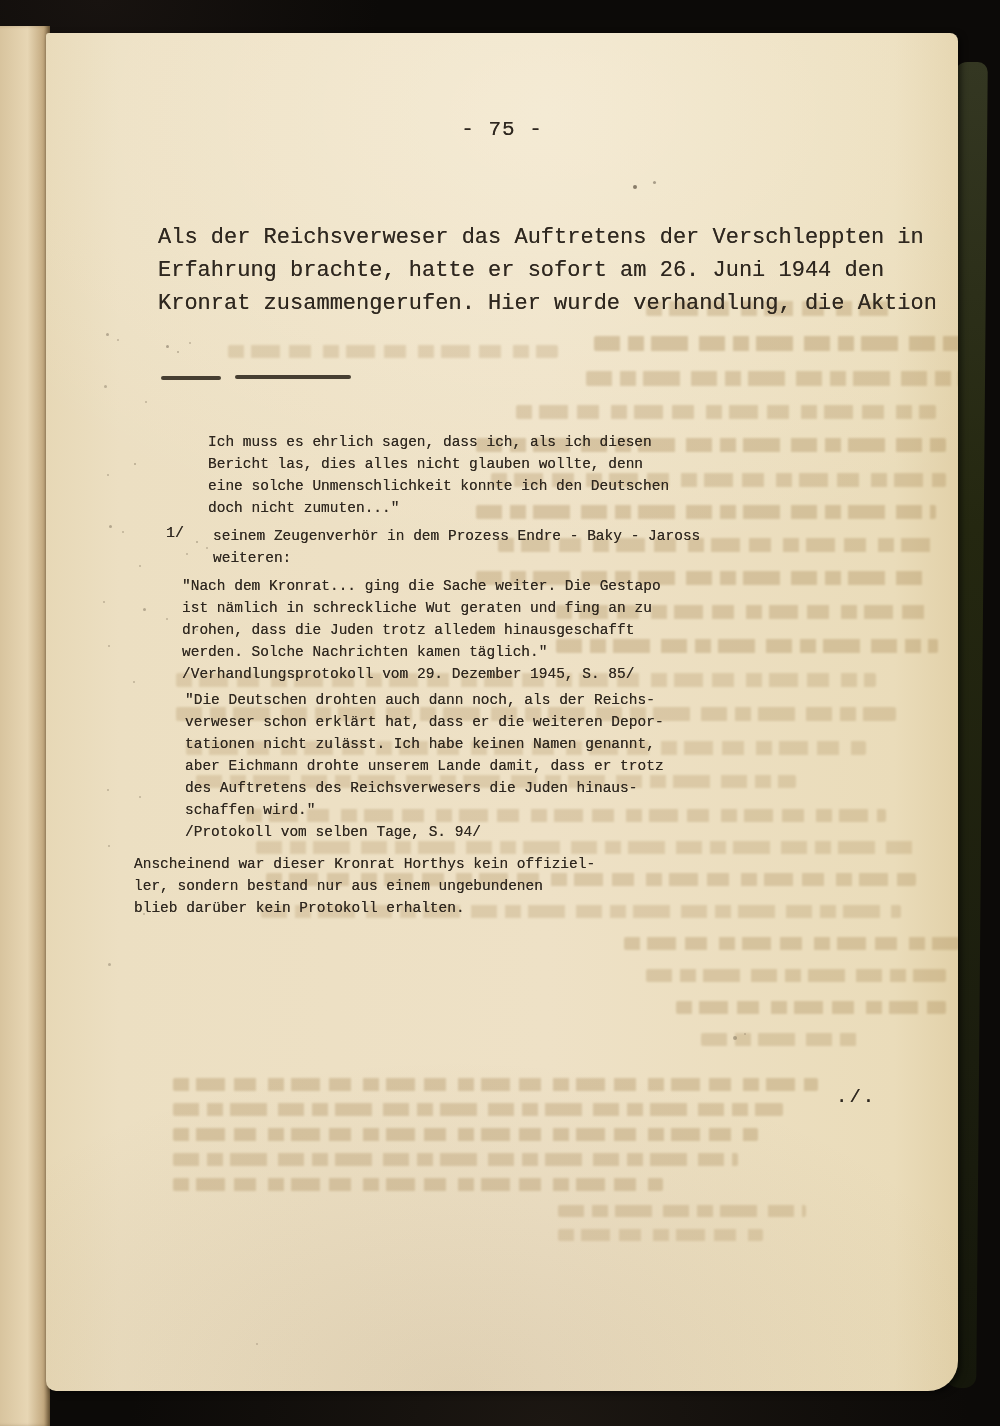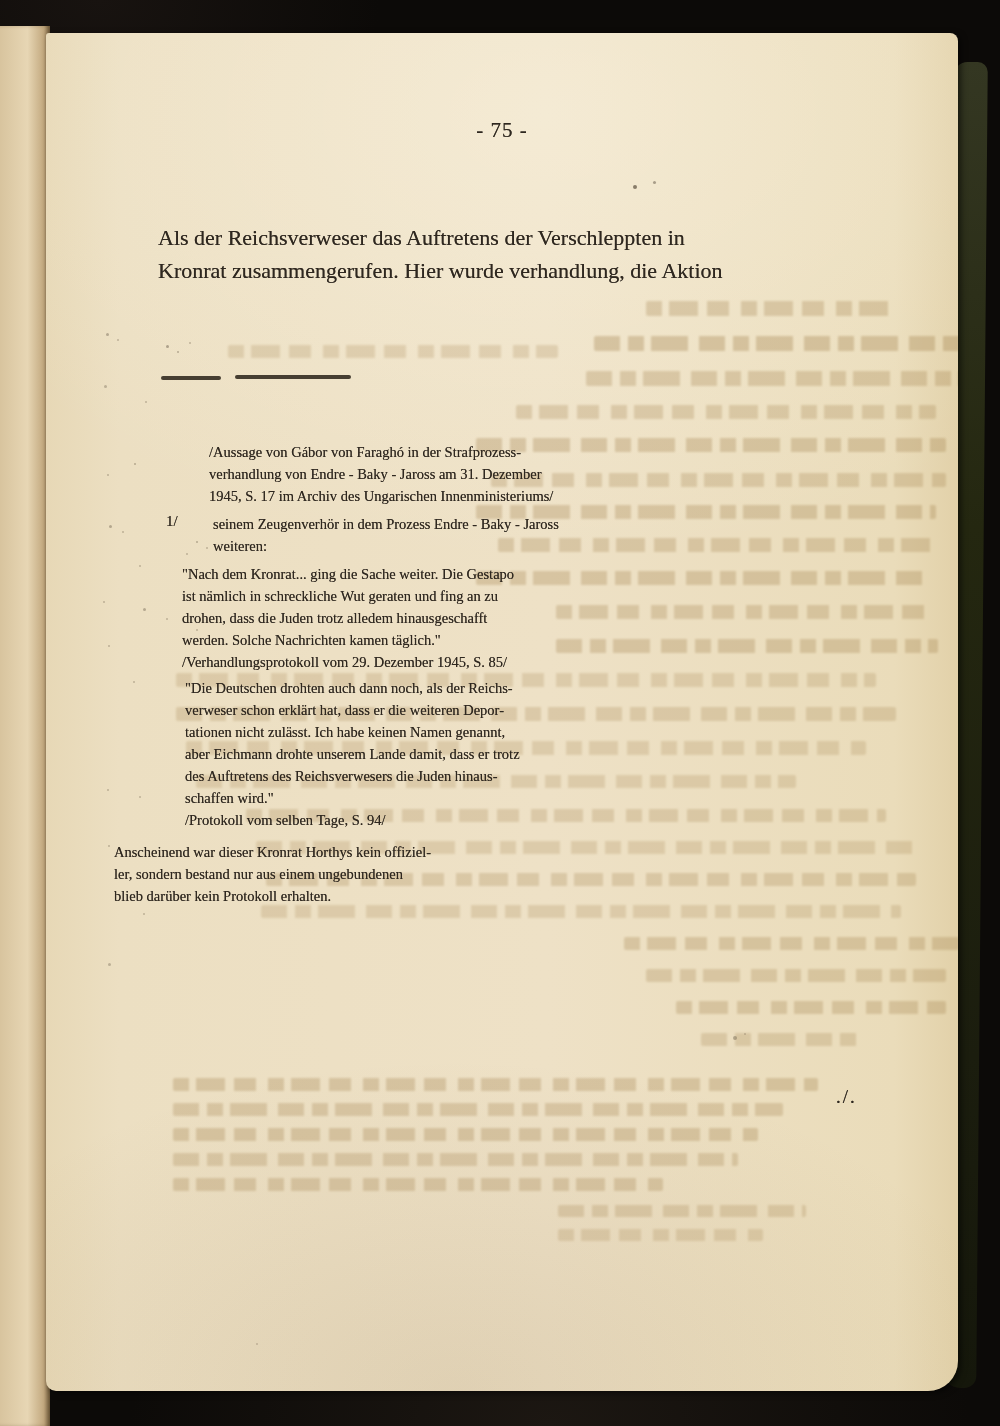--- a/index.html
+++ b/index.html
@@ -34,21 +34,20 @@
   
   .page{
     position:absolute;left:46px;top:33px;width:912px;height:1358px;
     background:
       radial-gradient(120% 55% at 55% 6%, rgba(255,250,235,.38) 0%, rgba(255,250,235,0) 60%),
       radial-gradient(90% 35% at 45% 100%, rgba(120,90,50,.12) 0%, rgba(120,90,50,0) 70%),
       linear-gradient(90deg,#e7d8b6 0%,#ecdfc2 8%,#eee1c6 55%,#eadcba 93%,#e2d1a9 100%);
     border-radius:3px 8px 30px 10px;
     box-shadow:3px 2px 6px rgba(0,0,0,.55);
     overflow:hidden;
-    font-family:Liberation Serif, serif;
   }
 
   .typed{color:var(--ink);text-shadow:0 0 .6px rgba(46,39,31,.7);white-space:pre;}
 
   .page-number{position:absolute;left:0;top:85px;width:100%;text-align:center;
     font-size:21px;letter-spacing:1px;}
 
   .main-para{position:absolute;left:112px;top:188px;font-size:22px;}
   .main-para .tline{line-height:33px;}
   .supref{position:relative;top:-12px;margin-left:14px;font-size:17px;}
@@ -112,32 +111,32 @@
         <div class="ghost gB" style="left: 127px; top: 1070px; width: 610px; height: 13px; opacity: 0.25;"></div>
         <div class="ghost gA" style="left: 127px; top: 1095px; width: 585px; height: 13px; opacity: 0.27;"></div>
         <div class="ghost gB" style="left: 127px; top: 1120px; width: 565px; height: 13px; opacity: 0.24;"></div>
         <div class="ghost gA" style="left: 127px; top: 1145px; width: 490px; height: 13px; opacity: 0.26;"></div>
         <div class="ghost gB" style="left: 512px; top: 1172px; width: 248px; height: 12px; opacity: 0.22;"></div>
         <div class="ghost gA" style="left: 512px; top: 1196px; width: 205px; height: 12px; opacity: 0.2;"></div>
       </div>
 
     <div class="page-number typed">- 75 -</div>
 
-    <div class="main-para typed" id="main-para"><div class="tline">Als der Reichsverweser das Auftretens der Verschleppten in</div><div class="tline">Kronrat zusammengerufen. Hier wurde verhandlung, die Aktion</div></div>
+    <div class="main-para typed" id="main-para"><div class="tline">Als der Reichsverweser das Auftretens der Verschleppten in</div><div class="tline">Erfahrung brachte, hatte er sofort am 26. Juni 1944 den</div><div class="tline">Kronrat zusammengerufen. Hier wurde verhandlung, die Aktion</div></div>
 
     <div class="divider-seg seg1"></div>
     <div class="divider-seg seg2"></div>
 
 
     <div class="footnotes" id="footnotes">
-        <div class="fblock typed" style="margin-left: 163px; margin-top: 10px;"><div class="fline">/Aussage von Gábor von Faraghó in der Strafprozess-</div><div class="fline">verhandlung von Endre - Baky - Jaross am 31. Dezember</div><div class="fline">1945, S. 17 im Archiv des Ungarischen Innenministeriums/</div></div>
+        <div class="fblock typed" style="margin-left: 162px; margin-top: 0px;"><div class="fline">Ich muss es ehrlich sagen, dass ich, als ich diesen</div><div class="fline">Bericht las, dies alles nicht glauben wollte, denn</div><div class="fline">eine solche Unmenschlichkeit konnte ich den Deutschen</div><div class="fline">doch nicht zumuten..."</div></div>
         <div class="fblock typed" style="margin-left: 167px; margin-top: 6px;"><span class="flabel" style="left: -47px;">1/</span><div class="fline">seinem Zeugenverhör in dem Prozess Endre - Baky - Jaross</div><div class="fline">weiteren:</div></div>
         <div class="fblock typed" style="margin-left: 136px; margin-top: 6px;"><div class="fline">"Nach dem Kronrat... ging die Sache weiter. Die Gestapo</div><div class="fline">ist nämlich in schreckliche Wut geraten und fing an zu</div><div class="fline">drohen, dass die Juden trotz alledem hinausgeschafft</div><div class="fline">werden. Solche Nachrichten kamen täglich."</div><div class="fline">/Verhandlungsprotokoll vom 29. Dezember 1945, S. 85/</div></div>
         <div class="fblock typed" style="margin-left: 139px; margin-top: 4px;"><div class="fline">"Die Deutschen drohten auch dann noch, als der Reichs-</div><div class="fline">verweser schon erklärt hat, dass er die weiteren Depor-</div><div class="fline">tationen nicht zulässt. Ich habe keinen Namen genannt,</div><div class="fline">aber Eichmann drohte unserem Lande damit, dass er trotz</div><div class="fline">des Auftretens des Reichsverwesers die Juden hinaus-</div><div class="fline">schaffen wird."</div><div class="fline">/Protokoll vom selben Tage, S. 94/</div></div>
-        <div class="fblock typed" style="margin-left: 68px; margin-top: 10px;"><div class="fline">Anscheinend war dieser Kronrat Horthys kein offiziel-</div><div class="fline">ler, sondern bestand nur aus einem ungebundenen</div><div class="fline">blieb darüber kein Protokoll erhalten.</div></div>
+        <div class="fblock typed" style="margin-left: 88px; margin-top: 10px;"><div class="fline">Anscheinend war dieser Kronrat Horthys kein offiziel-</div><div class="fline">ler, sondern bestand nur aus einem ungebundenen</div><div class="fline">blieb darüber kein Protokoll erhalten.</div></div>
       </div>
 
     <div class="cont-mark typed">./.</div>
 
     <div id="speck-layer">
         <div class="speck" style="left: 587px; top: 152px; width: 4px; height: 4px; opacity: 0.65;"></div>
         <div class="speck" style="left: 607px; top: 148px; width: 3px; height: 3px; opacity: 0.45;"></div>
         <div class="speck" style="left: 120px; top: 312px; width: 3px; height: 3px; opacity: 0.4;"></div>
         <div class="speck" style="left: 131px; top: 318px; width: 2px; height: 2px; opacity: 0.35;"></div>
         <div class="speck" style="left: 143px; top: 309px; width: 2px; height: 2px; opacity: 0.3;"></div>

